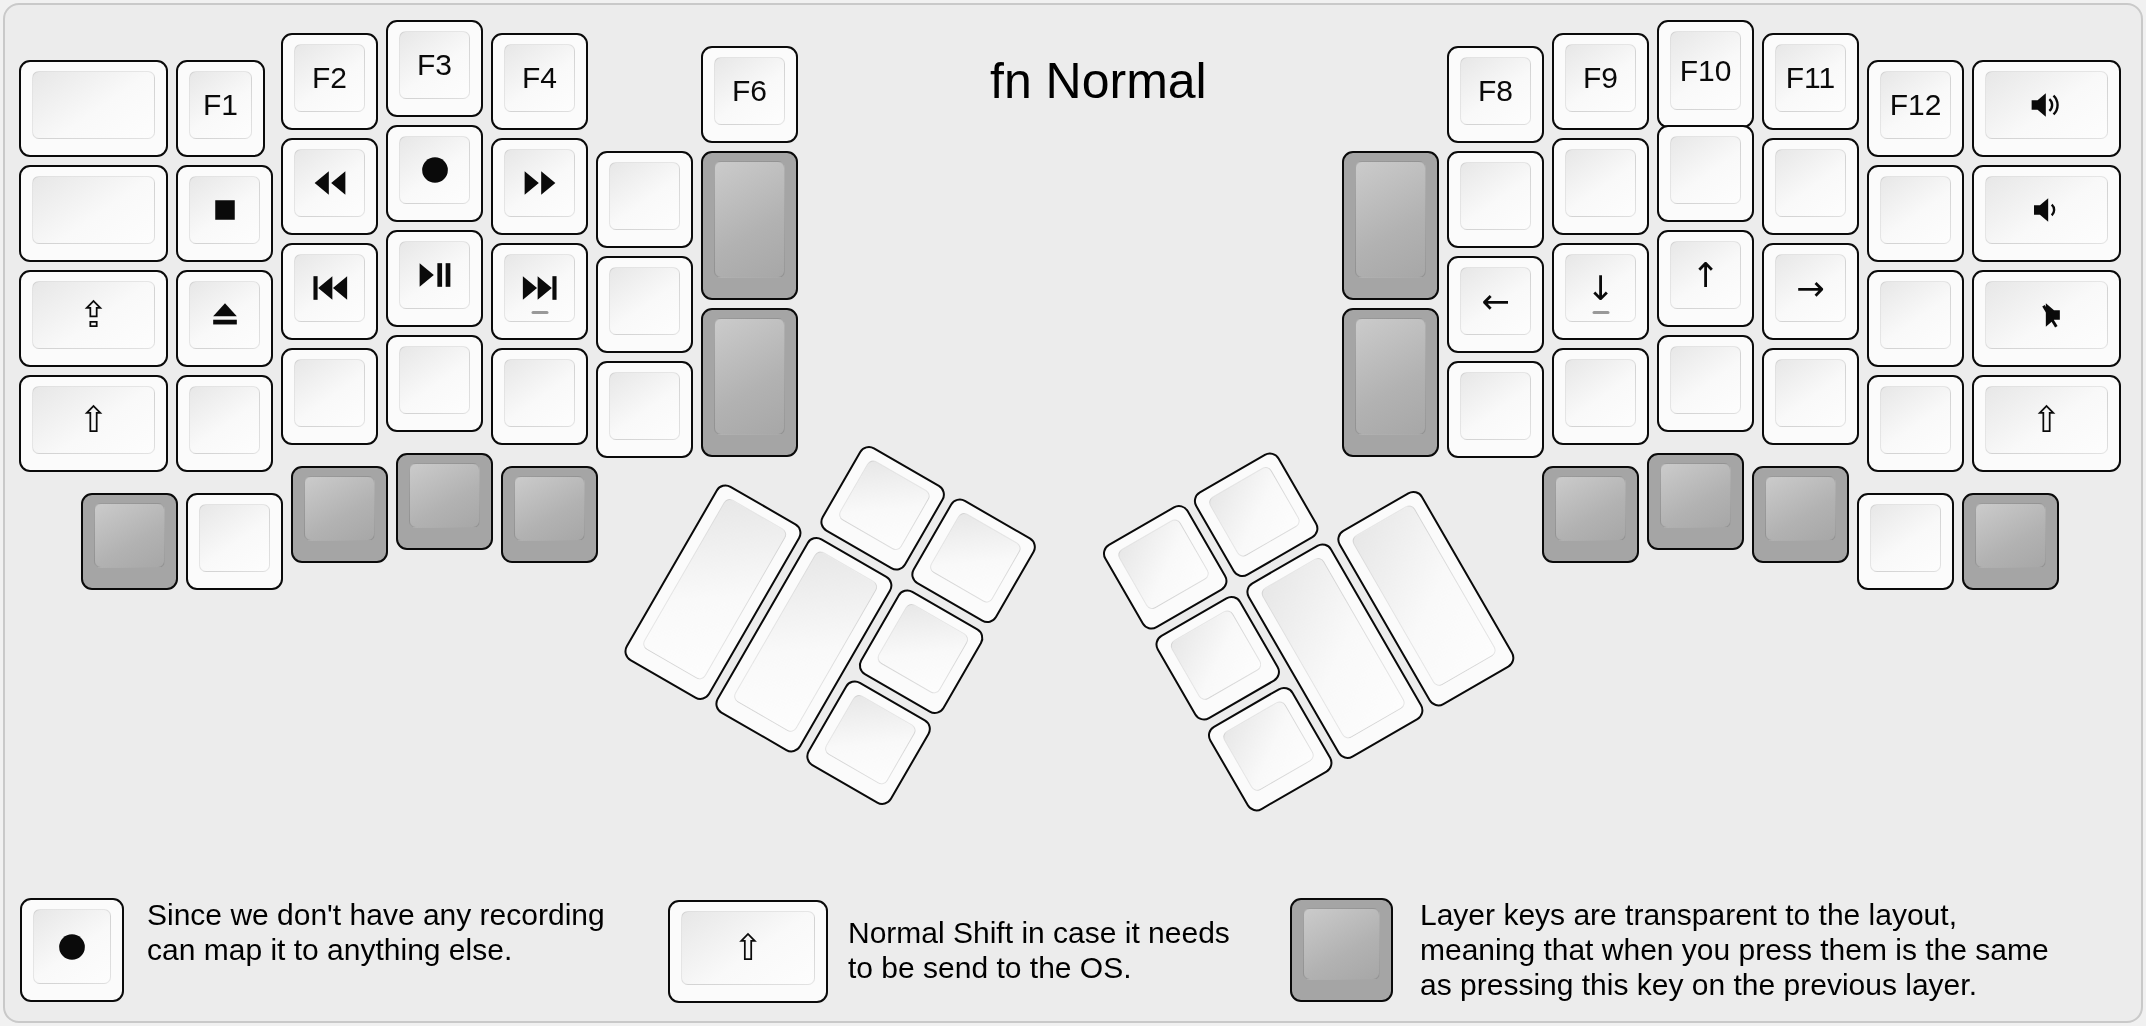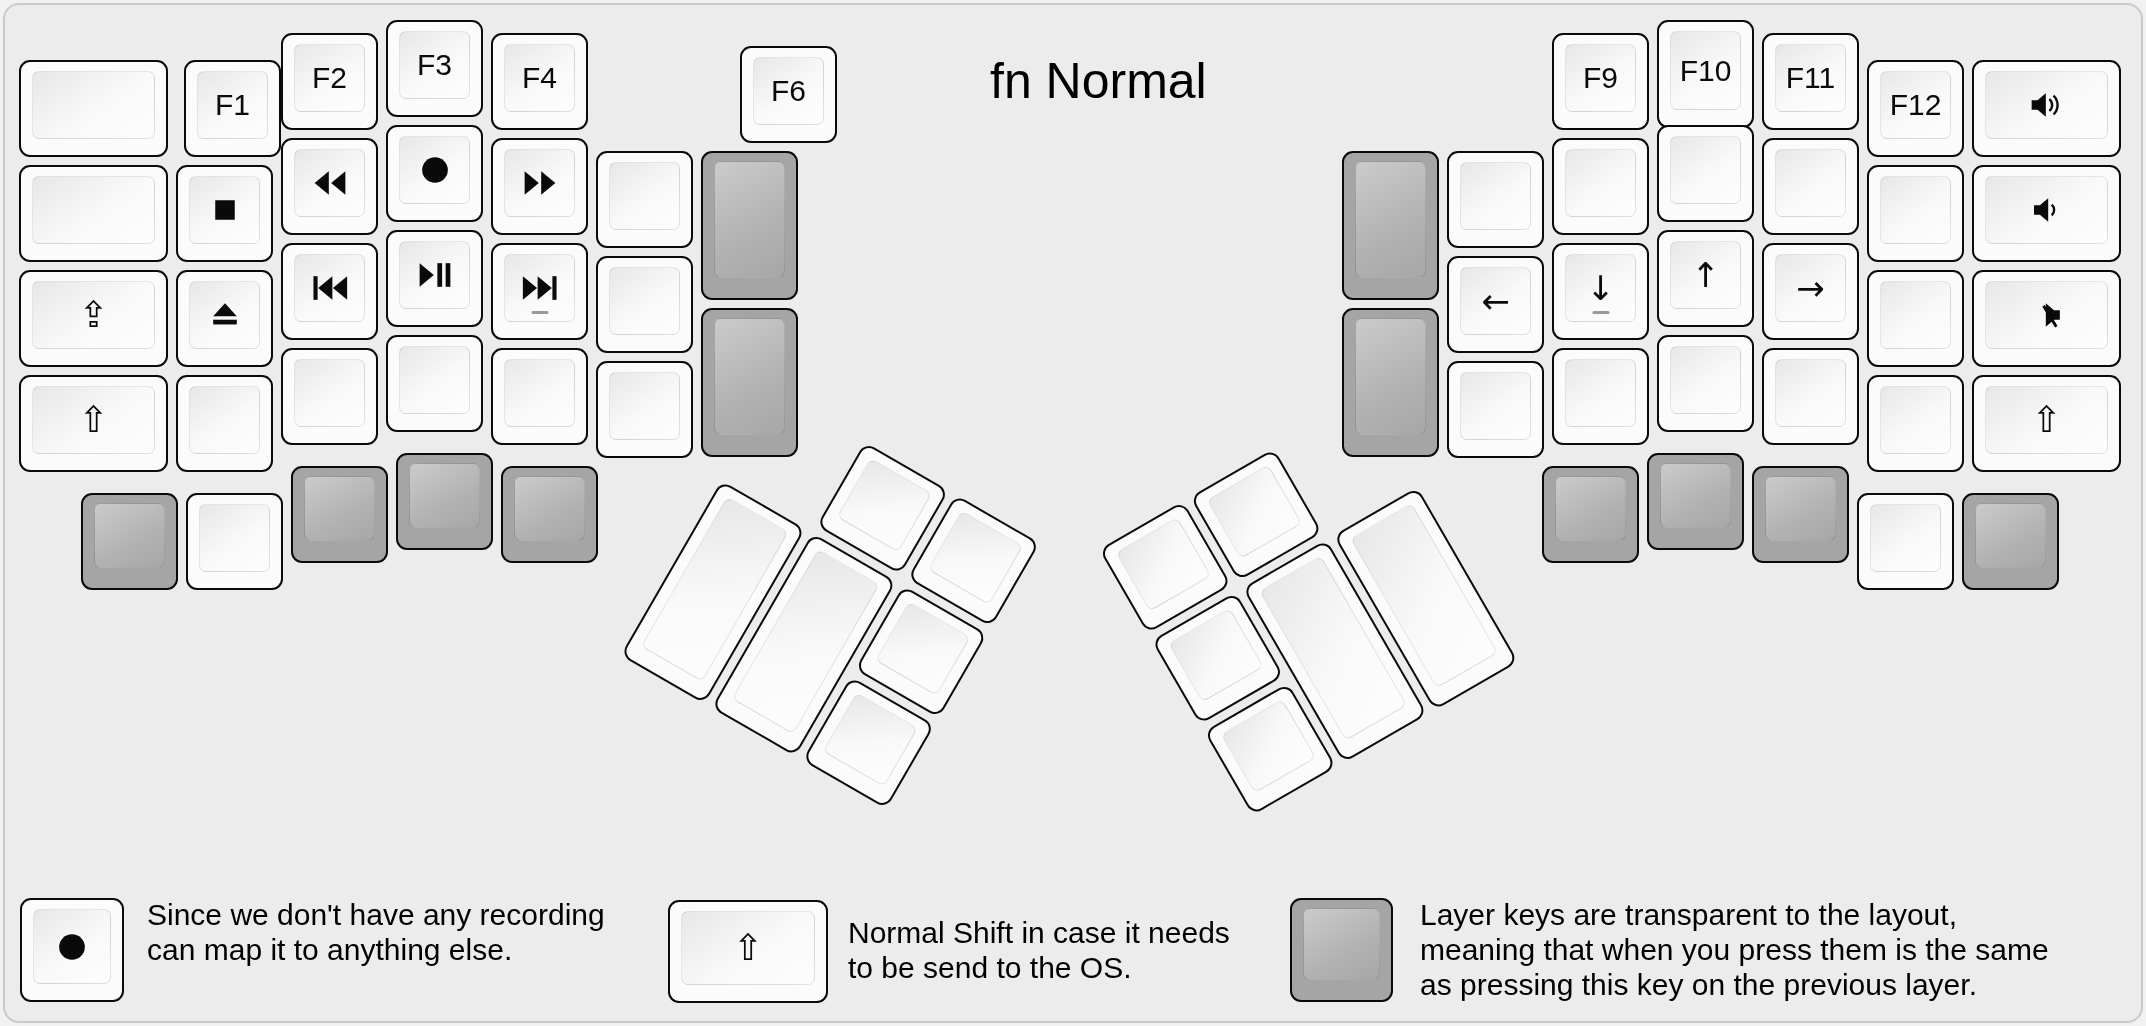--- a/index.html
+++ b/index.html
@@ -67,21 +67,21 @@
     <div class="key" style="left: 19px; top: 270px; width: 149px; height: 97px;">
       <div class="cap">
         <span class="gly">⇪</span>
       </div>
     </div>
     <div class="key" style="left: 19px; top: 375px; width: 149px; height: 97px;">
       <div class="cap">
         <span class="gly">⇧</span>
       </div>
     </div>
-    <div class="key" style="left: 184px; top: 60px; width: 97px; height: 97px;">
+    <div class="key" style="left: 176px; top: 60px; width: 89px; height: 97px;">
       <div class="cap">
         <span class="lab">F1</span>
       </div>
     </div>
     <div class="key" style="left: 176px; top: 165px; width: 97px; height: 97px;">
       <div class="cap">
         <svg class="icon-svg" width="26" height="26" viewBox="0 0 24 24">
           <rect x="3" y="3" width="18" height="18"></rect>
         </svg>
       </div>
@@ -170,21 +170,21 @@
     </div>
     <div class="key" style="left: 596px; top: 151px; width: 97px; height: 97px;">
       <div class="cap"></div>
     </div>
     <div class="key" style="left: 596px; top: 256px; width: 97px; height: 97px;">
       <div class="cap"></div>
     </div>
     <div class="key" style="left: 596px; top: 361px; width: 97px; height: 97px;">
       <div class="cap"></div>
     </div>
-    <div class="key" style="left: 701px; top: 46px; width: 97px; height: 97px; margin-left: 39px;">
+    <div class="key" style="left: 701px; top: 46px; width: 97px; height: 97px;">
       <div class="cap">
         <span class="lab">F6</span>
       </div>
     </div>
     <div class="key gray" style="left: 701px; top: 151px; width: 97px; height: 149px;">
       <div class="cap"></div>
     </div>
     <div class="key gray" style="left: 701px; top: 308px; width: 97px; height: 149px;">
       <div class="cap"></div>
     </div>
@@ -201,20 +201,25 @@
       <div class="cap"></div>
     </div>
     <div class="key gray" style="left: 501px; top: 466px; width: 97px; height: 97px;">
       <div class="cap"></div>
     </div>
     <div class="key gray" style="left: 1342px; top: 151px; width: 97px; height: 149px;">
       <div class="cap"></div>
     </div>
     <div class="key gray" style="left: 1342px; top: 308px; width: 97px; height: 149px;">
       <div class="cap"></div>
+    </div>
+    <div class="key" style="left: 1447px; top: 46px; width: 97px; height: 97px;">
+      <div class="cap">
+        <span class="lab">F8</span>
+      </div>
     </div>
     <div class="key" style="left: 1447px; top: 151px; width: 97px; height: 97px;">
       <div class="cap"></div>
     </div>
     <div class="key" style="left: 1447px; top: 256px; width: 97px; height: 97px;">
       <div class="cap">
         <span class="gly arrow">←</span>
       </div>
     </div>
     <div class="key" style="left: 1447px; top: 361px; width: 97px; height: 97px;">

